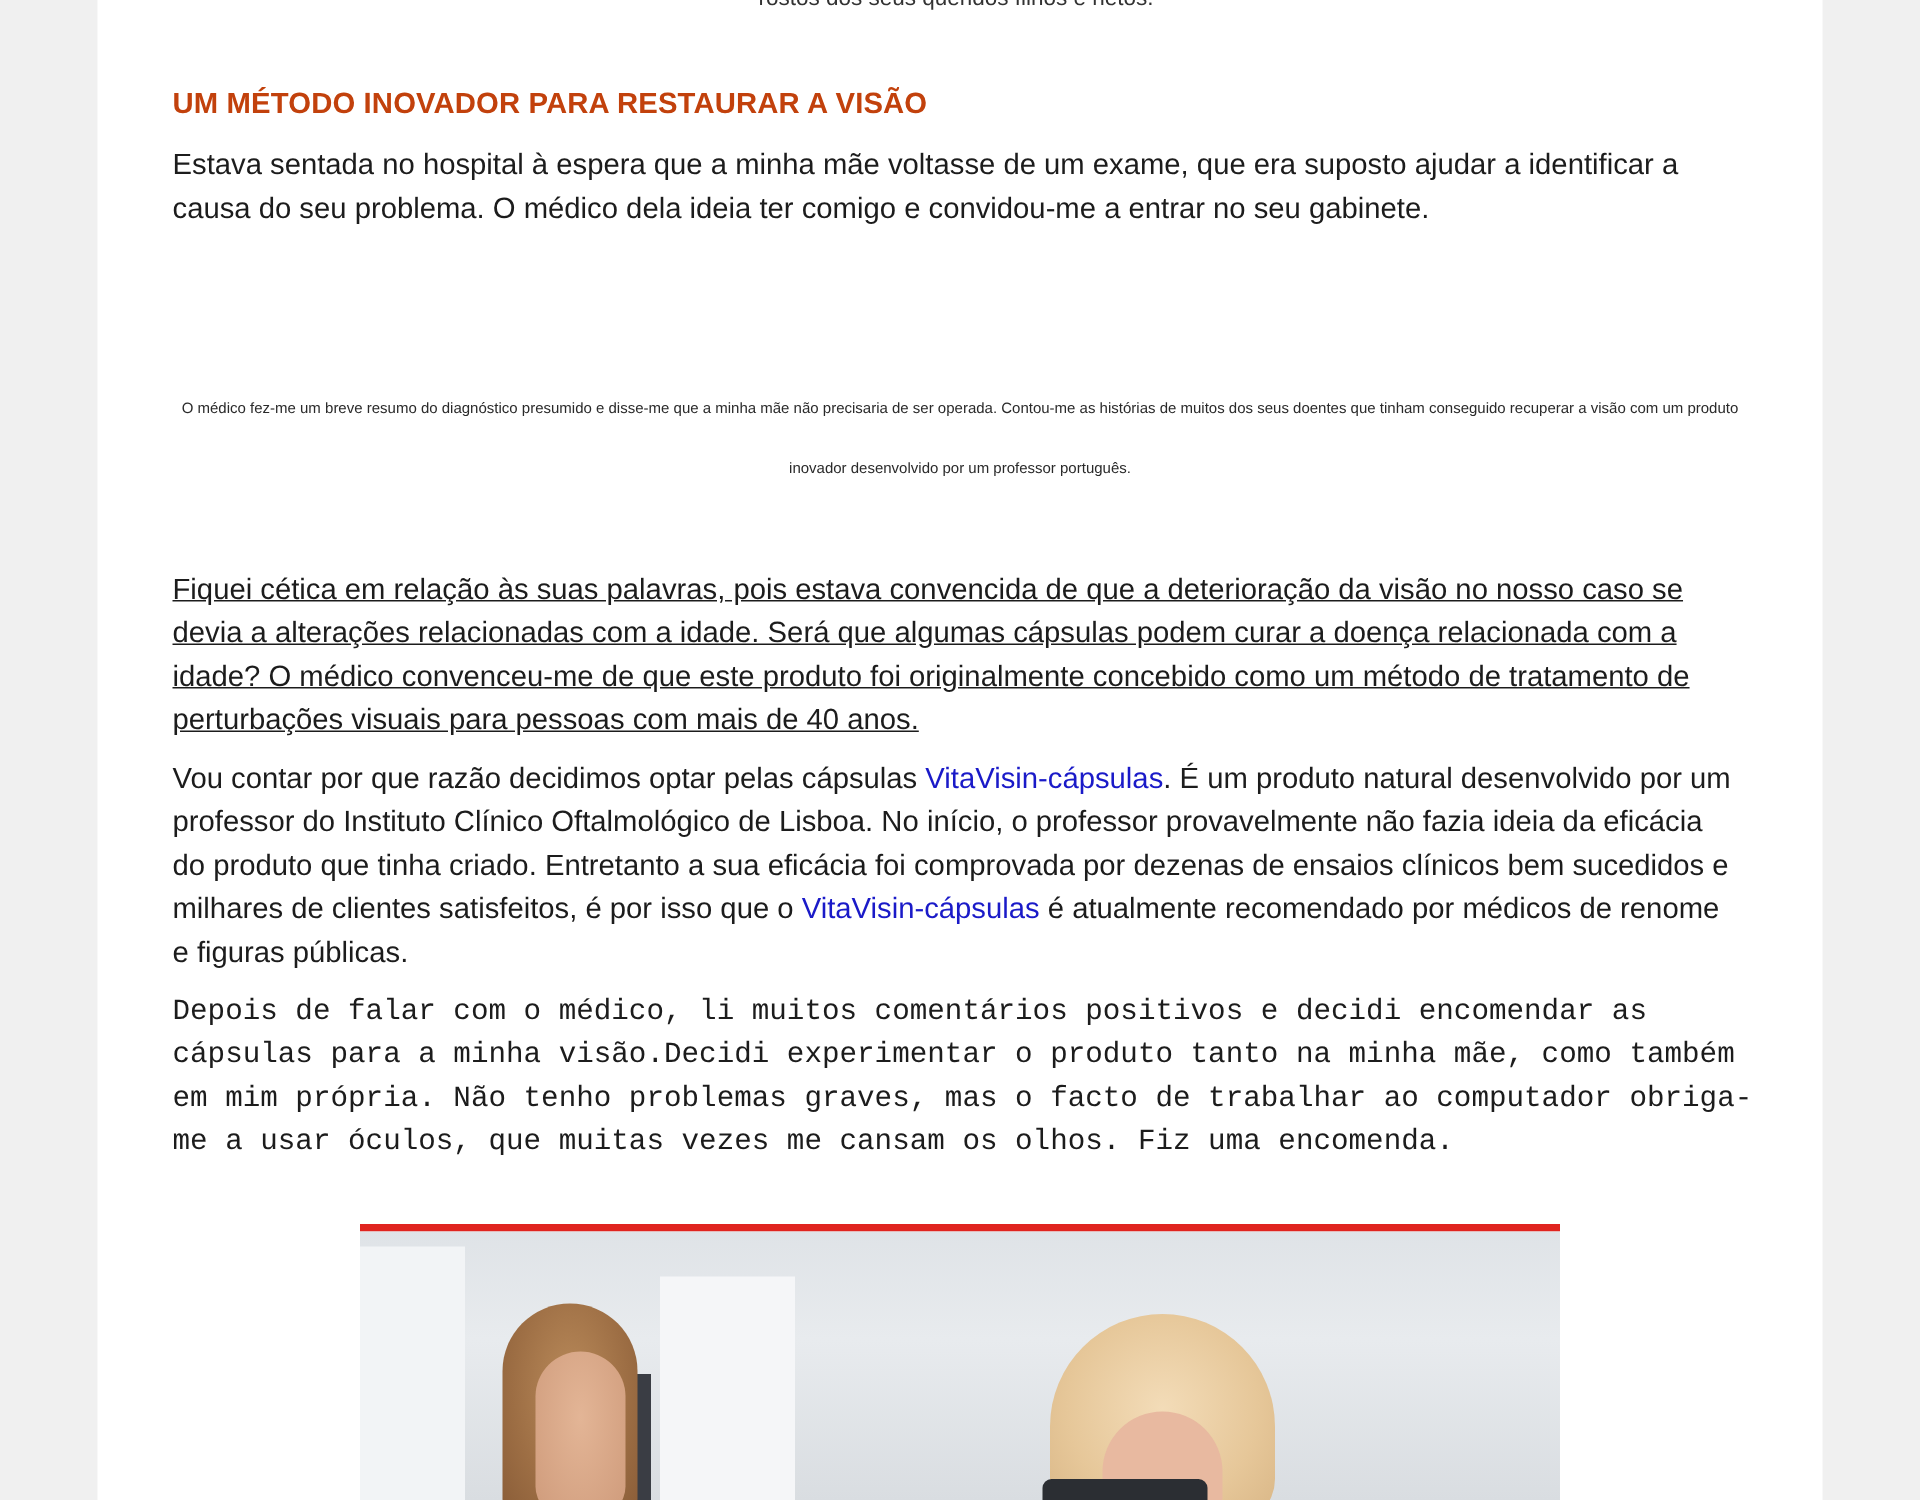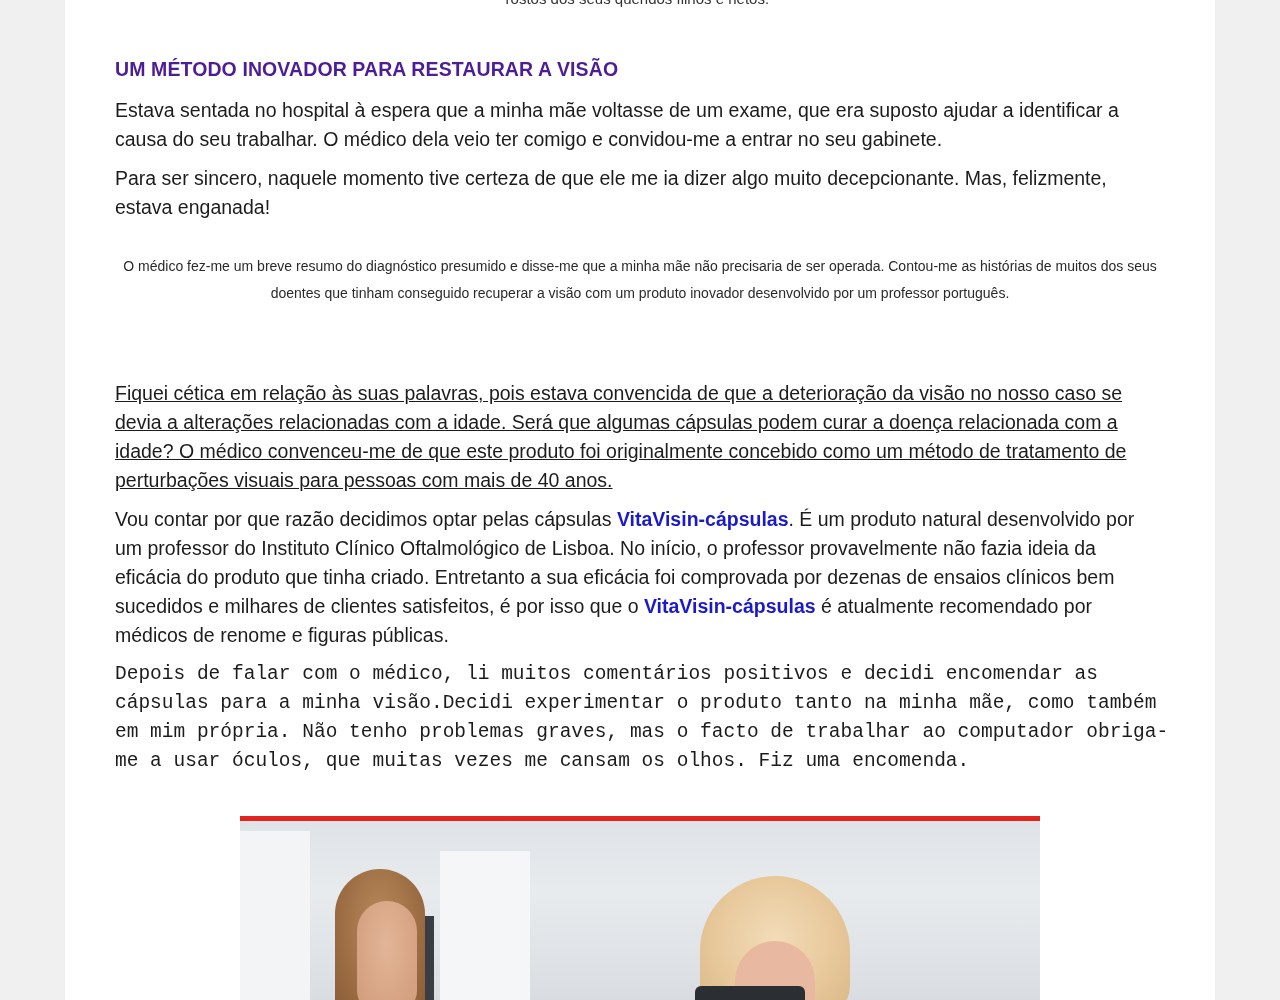--- a/index.html
+++ b/index.html
@@ -29,47 +29,47 @@
     color: #333;
     line-height: 22px;
   }
   h2 {
     position: absolute;
     top: 58px;
     left: 50px;
     margin: 0;
     font-size: 19.5px;
     font-weight: bold;
-    color: #4c1d95;
+    color: #c2410c;
     letter-spacing: 0.1px;
   }
   p.body {
     margin: 0;
     font-size: 19.5px;
     line-height: 29px;
     color: #1c1c1c;
   }
   .p1 { position: absolute; top: 96px; left: 50px; width: 1055px; }
   .p2 { position: absolute; top: 164px; left: 50px; width: 1000px; }
   .callout {
     position: absolute;
     top: 253px;
     left: 50px;
     width: 1050px;
     text-align: center;
-    font-size: 14px;
-    line-height: 27px;
+    font-size: 10px;
+    line-height: 40px;
     color: #2a2a2a;
   }
   .p3 { position: absolute; top: 379px; left: 50px; width: 1055px; text-decoration: underline; }
   .p4 { position: absolute; top: 505px; left: 50px; width: 1040px; }
   .p5 { position: absolute; top: 660px; left: 50px; width: 1055px; font-family: Liberation Mono, monospace; }
   a.product-link {
     color: #1a1ac8;
-    font-weight: bold;
+    font-weight: normal;
     text-decoration: none;
   }
   .photo-frame {
     position: absolute;
     top: 816px;
     left: 175px;
     width: 800px;
     height: 184px;
     overflow: hidden;
   }
@@ -123,23 +123,22 @@
 </style>
 </head>
 <body>
 
 <div class="page">
 
   <div class="quote-tail">rostos dos seus queridos filhos e netos."</div>
 
   <h2>UM MÉTODO INOVADOR PARA RESTAURAR A VISÃO</h2>
 
-  <p class="body p1">Estava sentada no hospital à espera que a minha mãe voltasse de um exame, que era suposto ajudar a identificar a causa do seu trabalhar. O médico dela veio ter comigo e convidou-me a entrar no seu gabinete.</p>
+  <p class="body p1">Estava sentada no hospital à espera que a minha mãe voltasse de um exame, que era suposto ajudar a identificar a causa do seu problema. O médico dela ideia ter comigo e convidou-me a entrar no seu gabinete.</p>
 
-  <p class="body p2">Para ser sincero, naquele momento tive certeza de que ele me ia dizer algo muito decepcionante. Mas, felizmente, estava enganada!</p>
 
   <div class="callout">O médico fez-me um breve resumo do diagnóstico presumido e disse-me que a minha mãe não precisaria de ser operada. Contou-me as histórias de muitos dos seus doentes que tinham conseguido recuperar a visão com um produto inovador desenvolvido por um professor português.</div>
 
   <p class="body p3">Fiquei cética em relação às suas palavras, pois estava convencida de que a deterioração da visão no nosso caso se devia a alterações relacionadas com a idade. Será que algumas cápsulas podem curar a doença relacionada com a idade? O médico convenceu-me de que este produto foi originalmente concebido como um método de tratamento de perturbações visuais para pessoas com mais de 40 anos.</p>
 
   <p class="body p4"><span>Vou contar por que razão decidimos optar pelas cápsulas </span><a class="product-link" href="#">VitaVisin-cápsulas</a><span>. É um produto natural desenvolvido por um professor do Instituto Clínico Oftalmológico de Lisboa. No início, o professor provavelmente não fazia ideia da eficácia do produto que tinha criado. Entretanto a sua eficácia foi comprovada por dezenas de ensaios clínicos bem sucedidos e milhares de clientes satisfeitos, é por isso que o </span><a class="product-link" href="#">VitaVisin-cápsulas</a><span> é atualmente recomendado por médicos de renome e figuras públicas.</span></p>
 
   <p class="body p5">Depois de falar com o médico, li muitos comentários positivos e decidi encomendar as cápsulas para a minha visão.Decidi experimentar o produto tanto na minha mãe, como também em mim própria. Não tenho problemas graves, mas o facto de trabalhar ao computador obriga-me a usar óculos, que muitas vezes me cansam os olhos. Fiz uma encomenda.</p>
 
   <div class="photo-frame" title="Oftalmologista a examinar a visão de uma senhora idosa com um foróptero">

